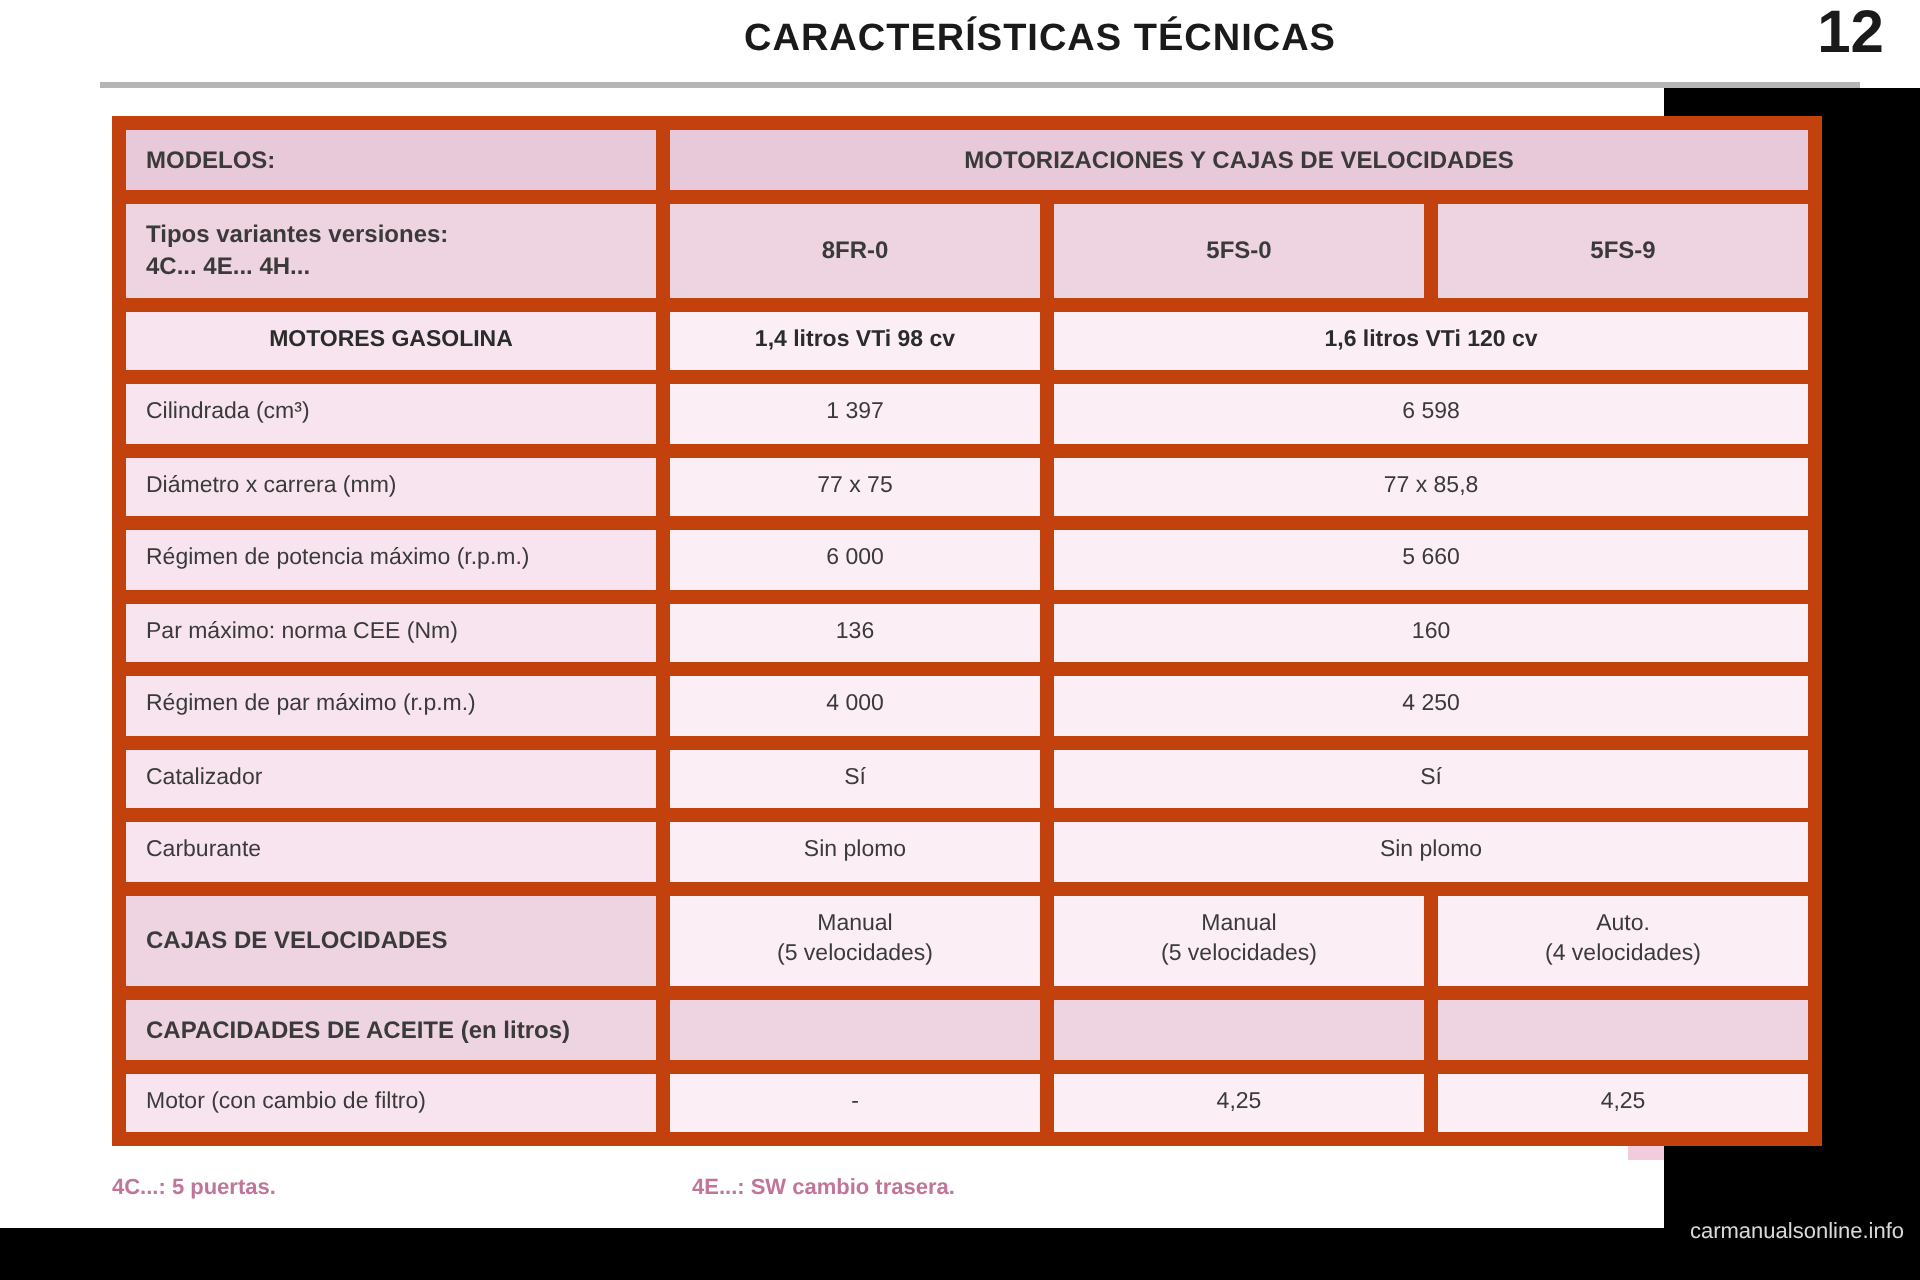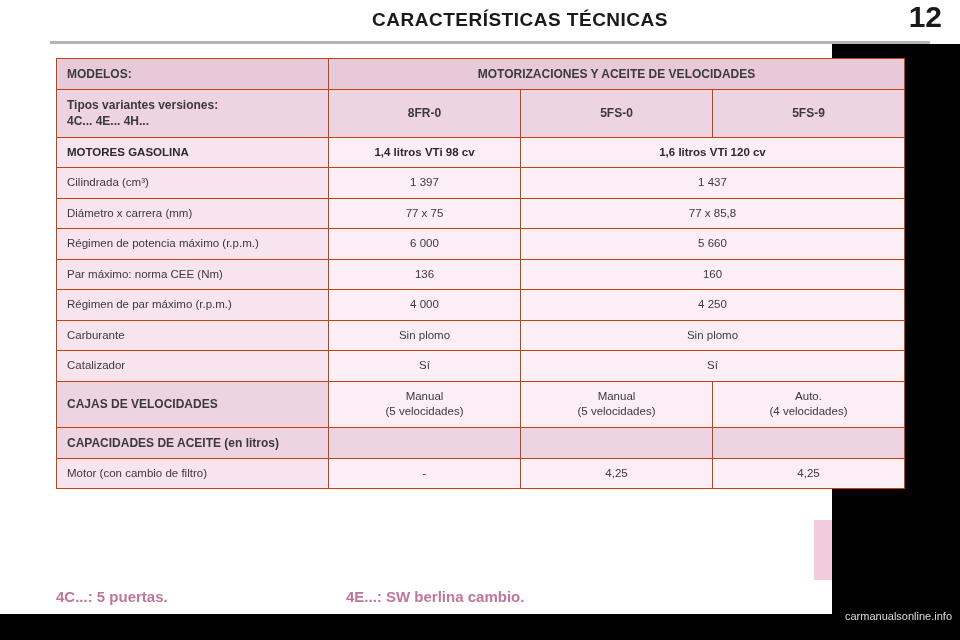--- a/index.html
+++ b/index.html
@@ -72,53 +72,53 @@
   
   .table {
     position: absolute;
     left: 56px;
     top: 58px;
     width: 848px;
     border-collapse: collapse;
     table-layout: fixed;
   }
   .table td {
-    border: 1px solid #c2410c;
+    border: 7px solid #c2410c;
     padding: 0;
     vertical-align: middle;
   }
 
   .c-head { background: #e8c9d9; }
   .c-sub  { background: #eed3e0; }
   .c-body { background: #fbeef4; }
   .c-label{ background: #f7e4ee; }
 
   .cell {
     padding: 7px 10px;
     font-size: 11.5px;
     color: #3a3a3a;
     line-height: 1.35;
   }
-  .cell.bold { font-weight: bold; color: #2b2b2b; }
+  .cell.bold { font-weight: bold; color: #2b2b2b; text-align: center; }
   .cell.center { text-align: center; }
   .cell.title { font-size: 12px; font-weight: bold; }
 
   .two-line { white-space: pre-line; }
 
   
   .footnotes {
     position: absolute;
     left: 56px;
     top: 588px;
     width: 860px;
     height: 18px;
   }
   .footnote {
     position: absolute;
-    font-size: 15px;
+    font-size: 11px;
     font-weight: bold;
     color: #c0759b;
     white-space: nowrap;
   }
   .fn1 { left: 0px; }
   .fn2 { left: 290px; }
   .fn3 { left: 580px; }
 
   .page-number {
     position: absolute;
@@ -164,21 +164,21 @@
       <col style="width:192px">
       <col style="width:192px">
       <col style="width:192px">
     </colgroup>
     <tbody>
       <tr>
         <td class="c-head">
           <div class="cell title">MODELOS:</div>
         </td>
         <td class="c-head" colspan="3">
-          <div class="cell title center">MOTORIZACIONES Y ACEITE DE VELOCIDADES</div>
+          <div class="cell title center">MOTORIZACIONES Y CAJAS DE VELOCIDADES</div>
         </td>
       </tr>
 
       <tr>
         <td class="c-sub">
           <div class="cell title two-line">Tipos variantes versiones:
 4C... 4E... 4H...</div>
         </td>
         <td class="c-sub">
           <div class="cell title center">8FR-0</div>
@@ -204,21 +204,21 @@
       </tr>
 
       <tr>
         <td class="c-label">
           <div class="cell">Cilindrada (cm³)</div>
         </td>
         <td class="c-body">
           <div class="cell center">1 397</div>
         </td>
         <td class="c-body" colspan="2">
-          <div class="cell center">1 437</div>
+          <div class="cell center">6 598</div>
         </td>
       </tr>
 
       <tr>
         <td class="c-label">
           <div class="cell">Diámetro x carrera (mm)</div>
         </td>
         <td class="c-body">
           <div class="cell center">77 x 75</div>
         </td>
@@ -259,39 +259,39 @@
         <td class="c-body">
           <div class="cell center">4 000</div>
         </td>
         <td class="c-body" colspan="2">
           <div class="cell center">4 250</div>
         </td>
       </tr>
 
       <tr>
         <td class="c-label">
+          <div class="cell">Catalizador</div>
+        </td>
+        <td class="c-body">
+          <div class="cell center">Sí</div>
+        </td>
+        <td class="c-body" colspan="2">
+          <div class="cell center">Sí</div>
+        </td>
+      </tr>
+
+      <tr>
+        <td class="c-label">
           <div class="cell">Carburante</div>
         </td>
         <td class="c-body">
           <div class="cell center">Sin plomo</div>
         </td>
         <td class="c-body" colspan="2">
           <div class="cell center">Sin plomo</div>
-        </td>
-      </tr>
-
-      <tr>
-        <td class="c-label">
-          <div class="cell">Catalizador</div>
-        </td>
-        <td class="c-body">
-          <div class="cell center">Sí</div>
-        </td>
-        <td class="c-body" colspan="2">
-          <div class="cell center">Sí</div>
         </td>
       </tr>
 
       <tr>
         <td class="c-sub">
           <div class="cell title">CAJAS DE VELOCIDADES</div>
         </td>
         <td class="c-body">
           <div class="cell center two-line">Manual
 (5 velocidades)</div>
@@ -333,21 +333,21 @@
         </td>
         <td class="c-body">
           <div class="cell center">4,25</div>
         </td>
       </tr>
     </tbody>
   </table>
 
   <div class="footnotes">
     <div class="footnote fn1">4C...: 5 puertas.</div>
-    <div class="footnote fn2">4E...: SW berlina cambio.</div>
+    <div class="footnote fn2">4E...: SW cambio trasera.</div>
   </div>
 
   <div class="page-number">203</div>
 </div>
 
 <div class="bottom-bar">
   <div class="watermark">carmanualsonline.info</div>
 </div>
 
 </body></html>

